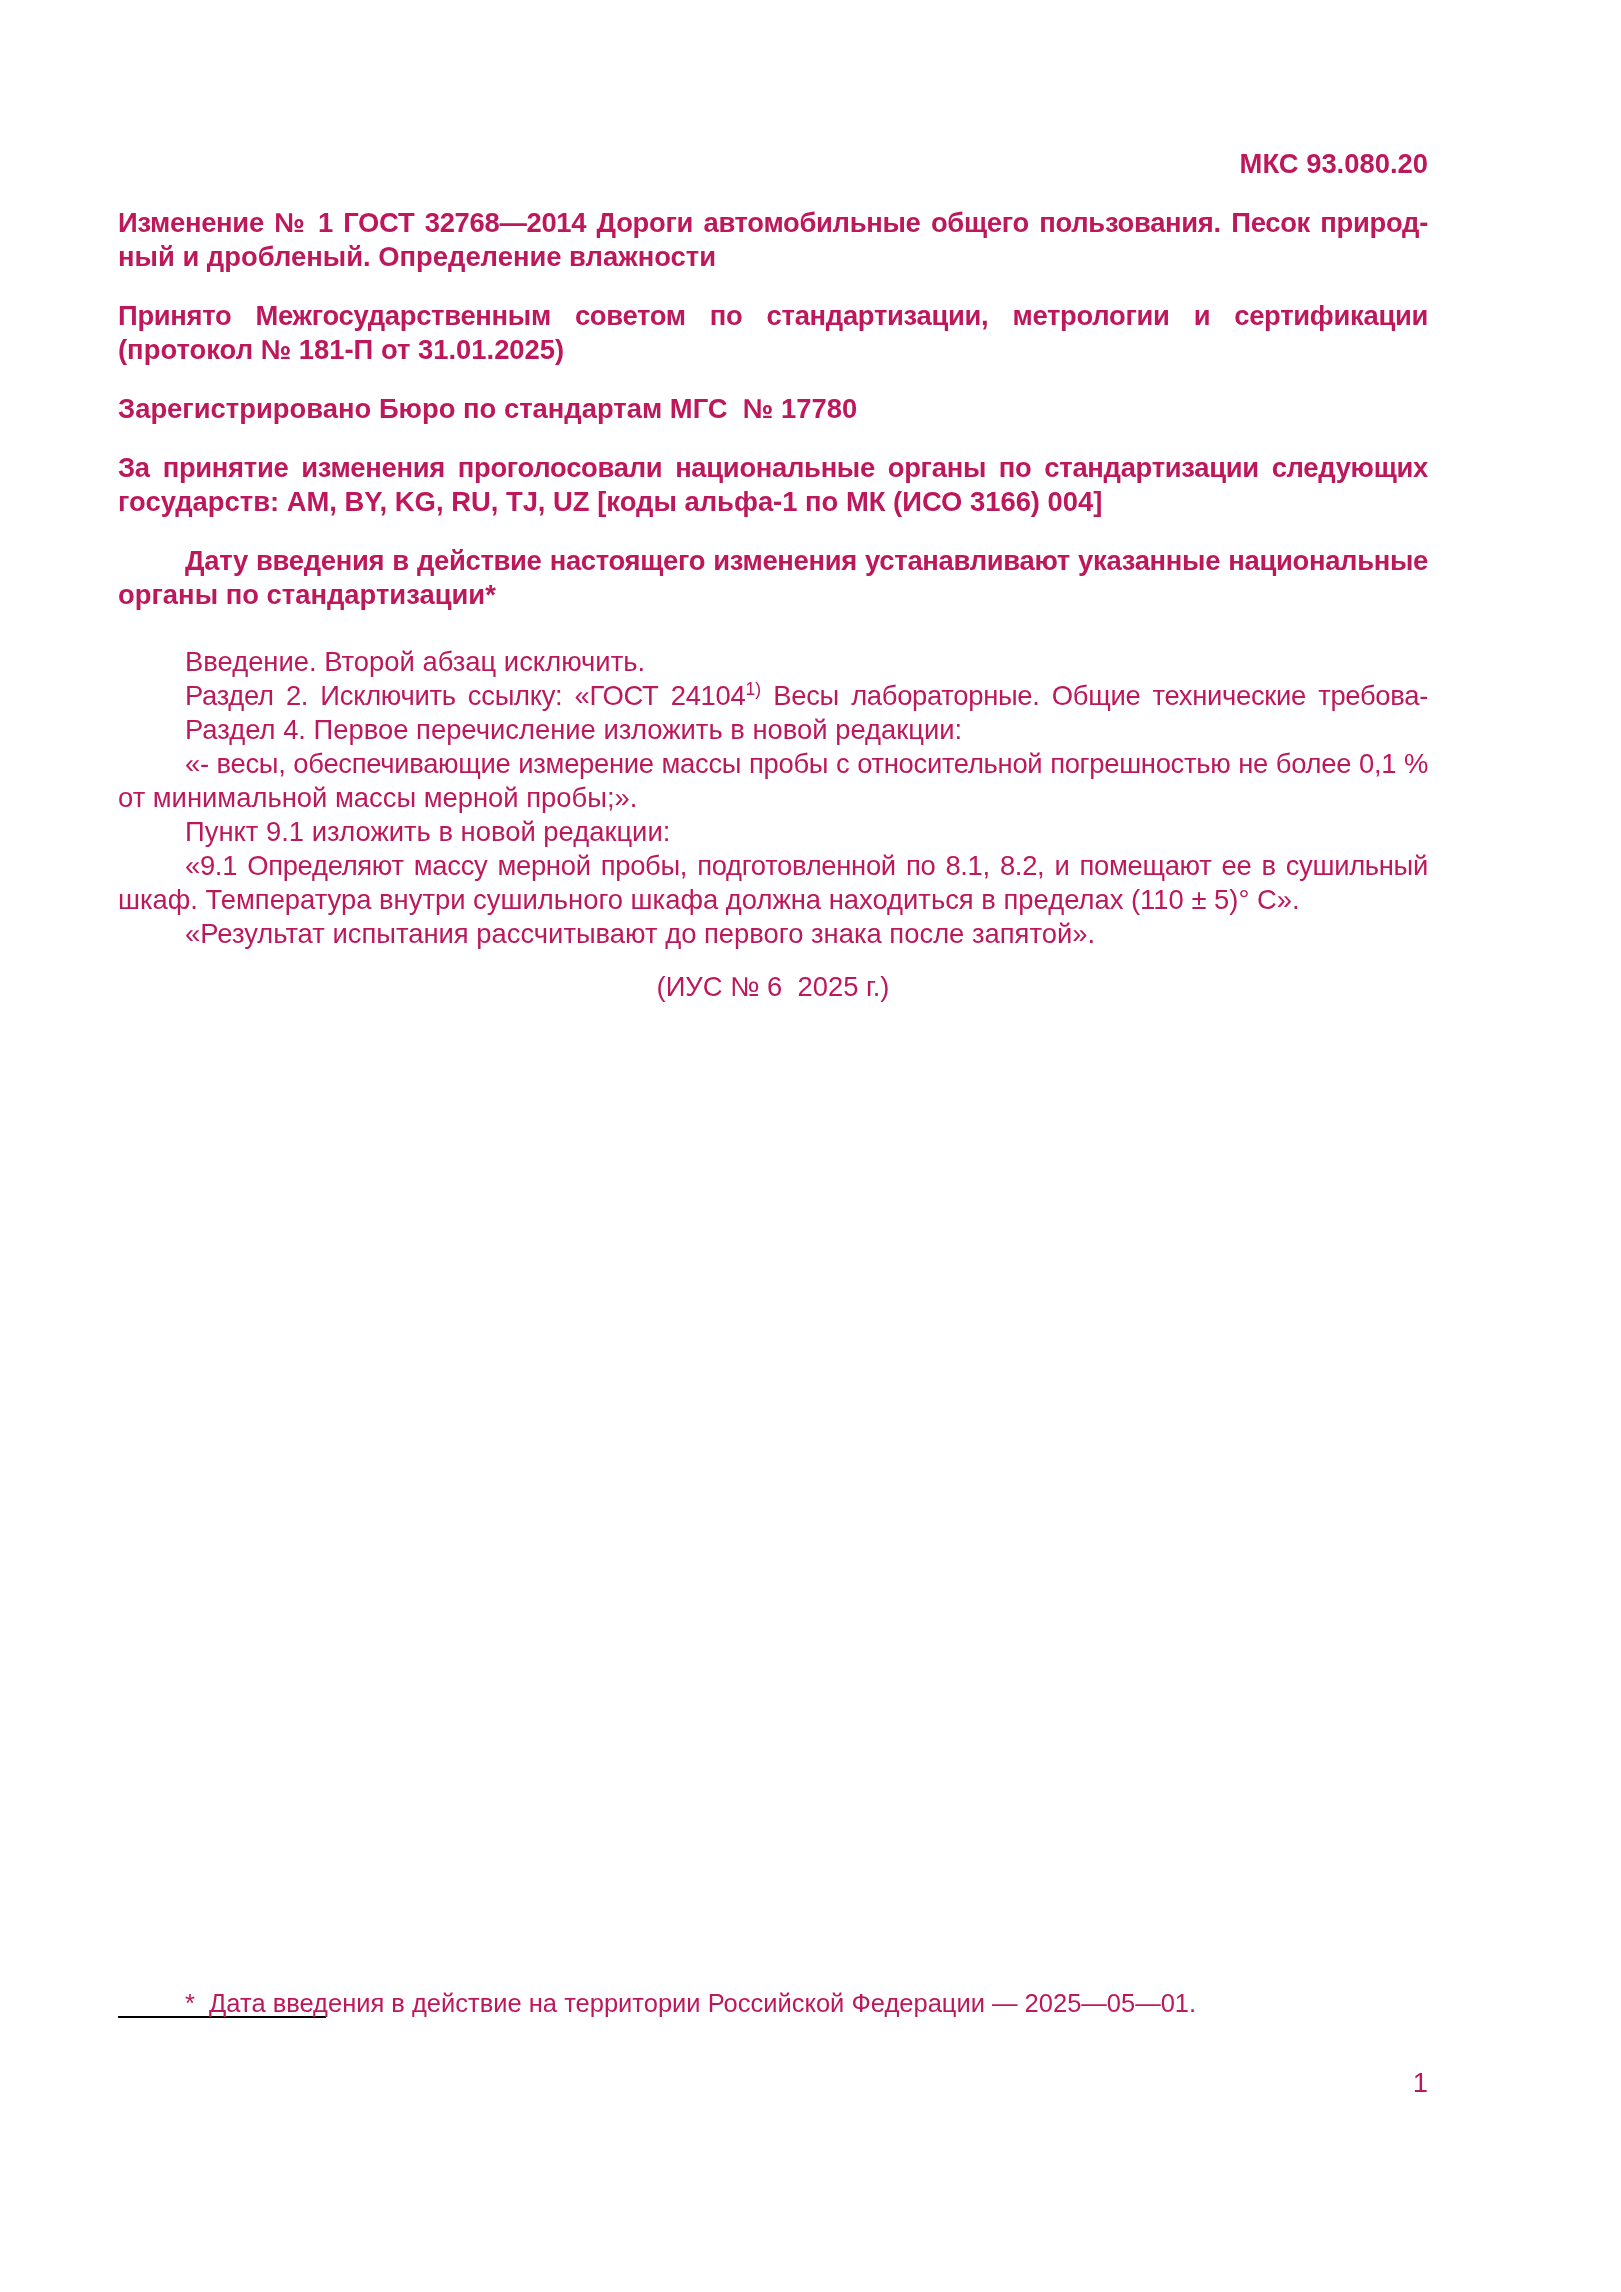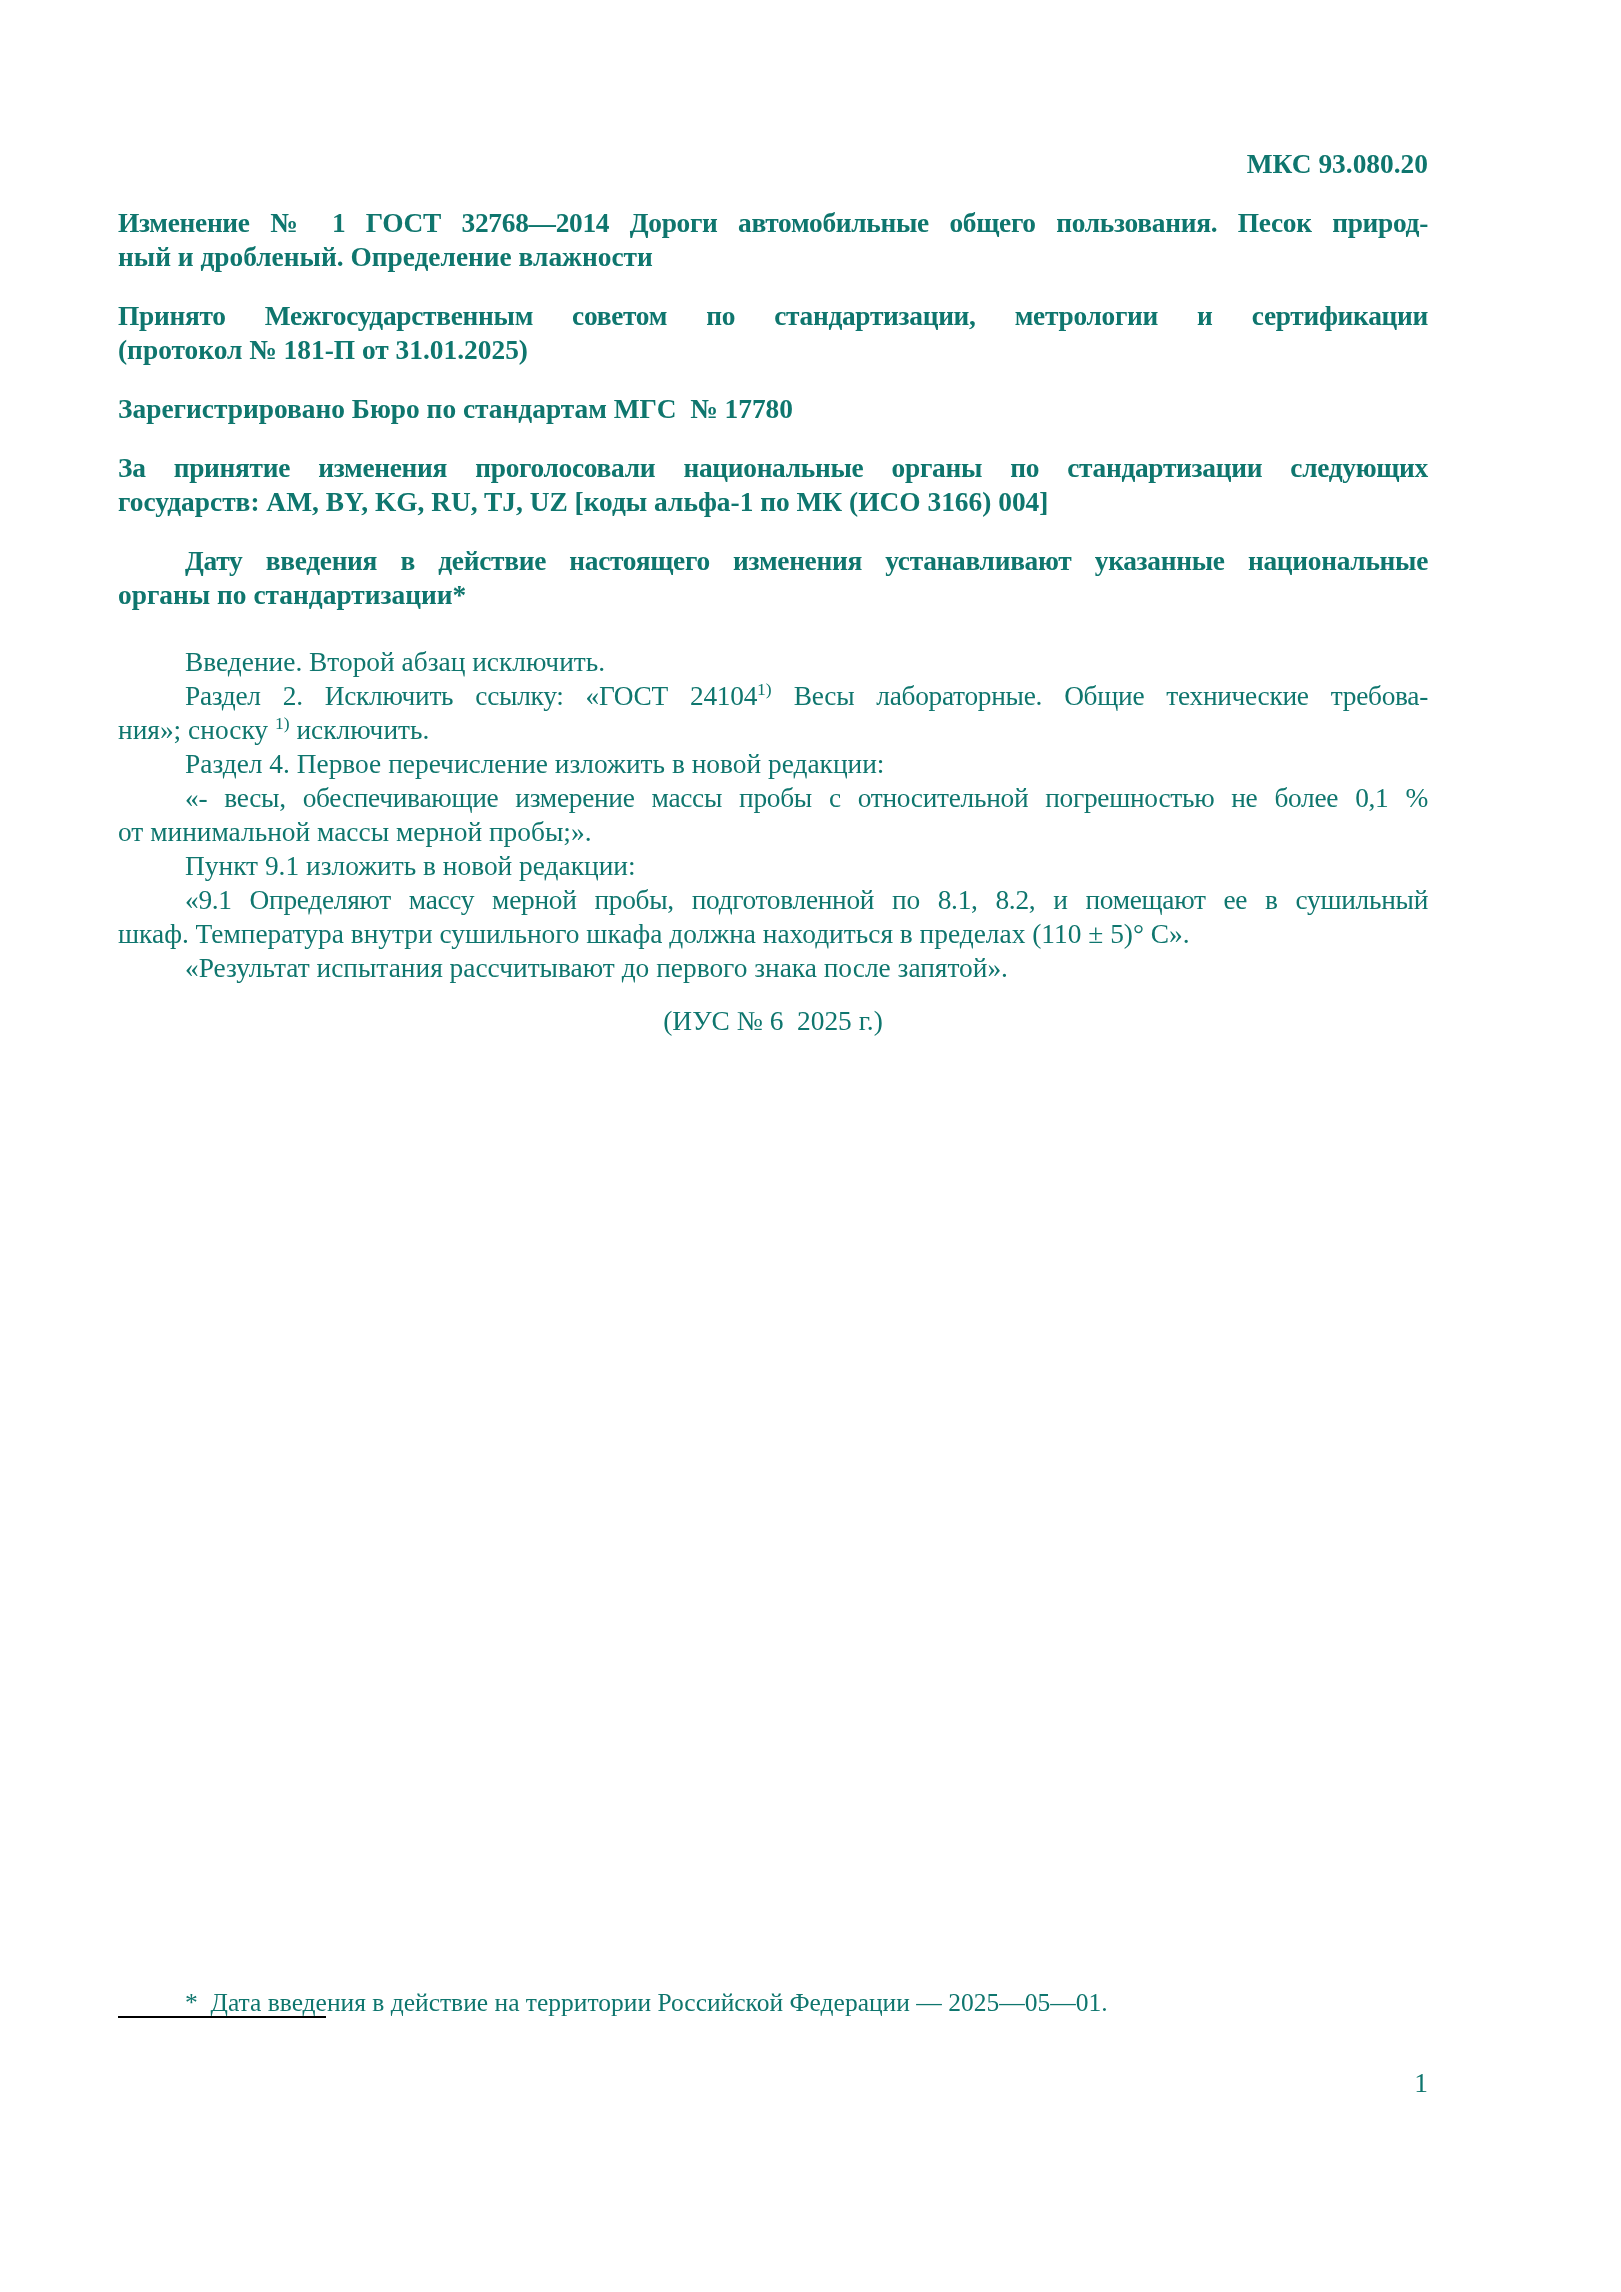--- a/index.html
+++ b/index.html
@@ -1,22 +1,22 @@
 <!DOCTYPE html>
 <html><head>
 <meta charset="utf-8">
 <style>
   html, body { margin: 0; padding: 0; background: #ffffff; }
   .page {
     position: relative;
     width: 1621px;
     height: 2293px;
     background: #ffffff;
-    color: #0f766e;
-    font-family: Liberation Serif, serif;
+    color: #be185d;
+    font-family: Liberation Sans, sans-serif;
     overflow: hidden;
   }
   .content {
     position: absolute;
     left: 118px;
     top: 0;
     width: 1310px;
     font-size: 27.4px;
     line-height: 34px;
   }
@@ -98,21 +98,20 @@
 
     <div class="para">
       <div class="line b just indent">Дату введения в действие настоящего изменения устанавливают указанные национальные</div>
       <div class="line b">органы по стандартизации*</div>
     </div>
 
     <div class="amendments">
       <div class="line indent">Введение. Второй абзац исключить.</div>
 
       <div class="just indent"><span>Раздел 2. Исключить ссылку: «ГОСТ 24104</span><sup class="fnref">1)</sup><span> Весы лабораторные. Общие технические требова-</span></div>
-      <div class="line"><span>ния»; сноску </span><sup class="fnref">1)</sup><span> исключить.</span></div>
 
       <div class="line indent">Раздел 4. Первое перечисление изложить в новой редакции:</div>
       <div class="just indent">«- весы, обеспечивающие измерение массы пробы с относительной погрешностью не более 0,1 %</div>
       <div class="line">от минимальной массы мерной пробы;».</div>
 
       <div class="line indent">Пункт 9.1 изложить в новой редакции:</div>
       <div class="just indent">«9.1 Определяют массу мерной пробы, подготовленной по 8.1, 8.2, и помещают ее в сушильный</div>
       <div class="line">шкаф. Температура внутри сушильного шкафа должна находиться в пределах (110 ± 5)° С».</div>
 
       <div class="line indent">«Результат испытания рассчитывают до первого знака после запятой».</div>

